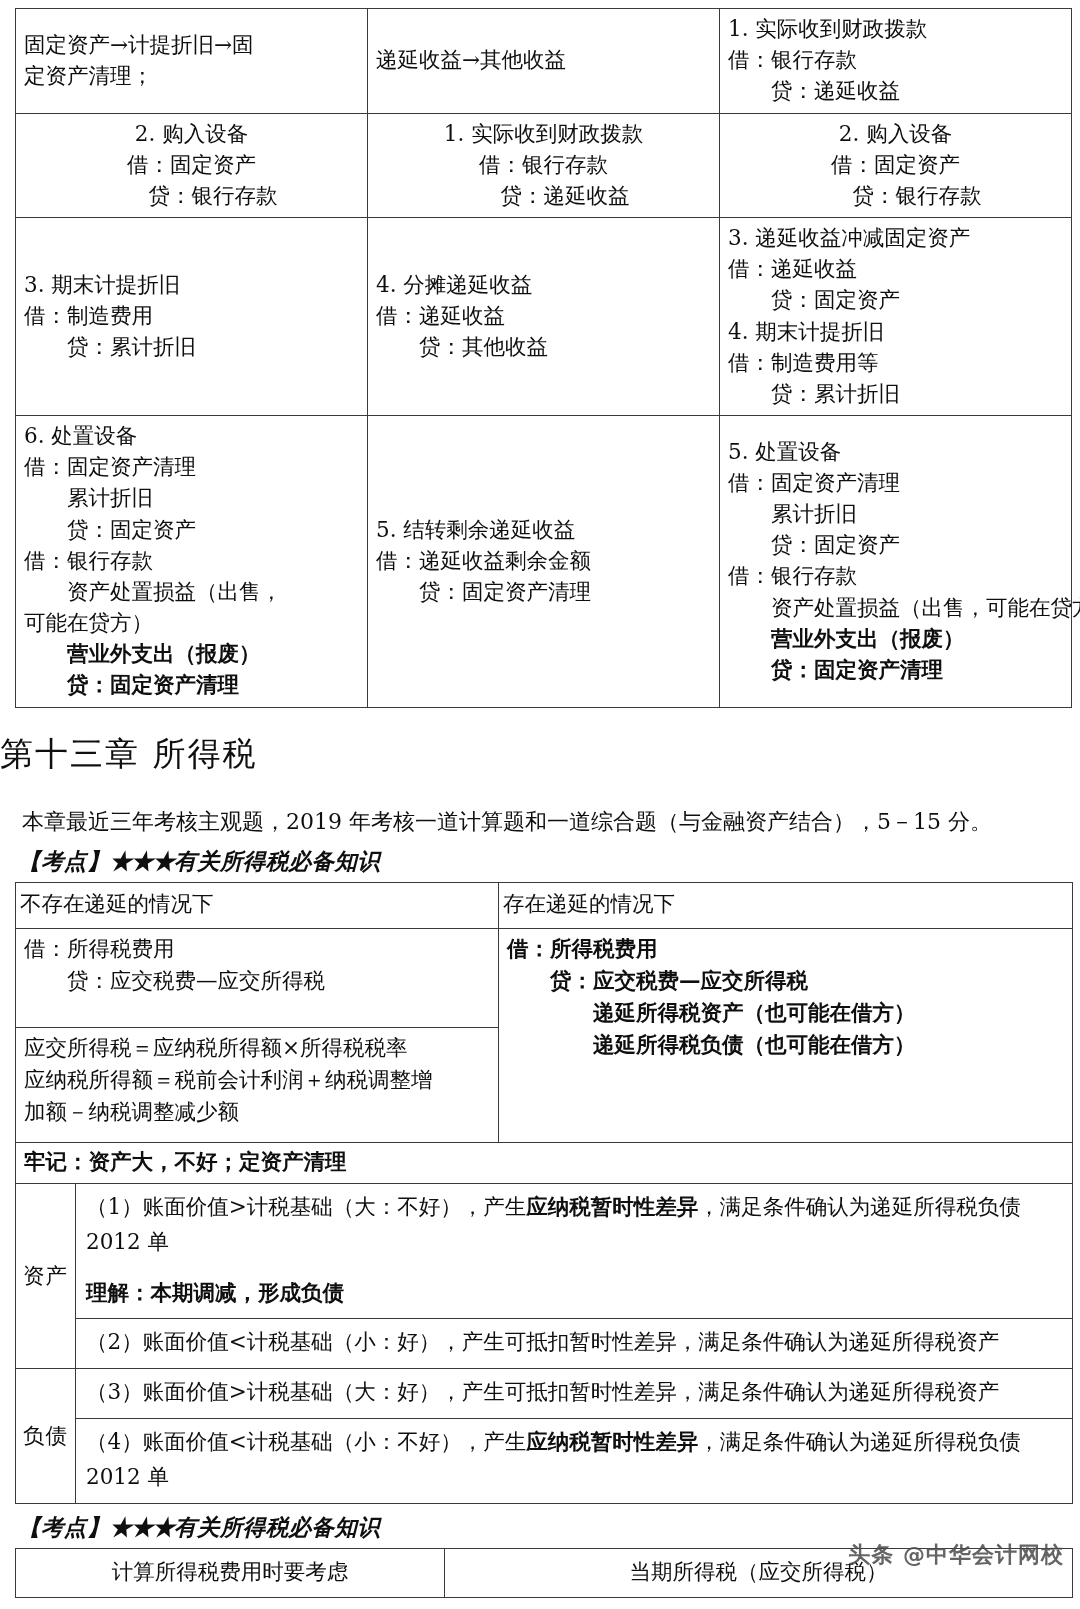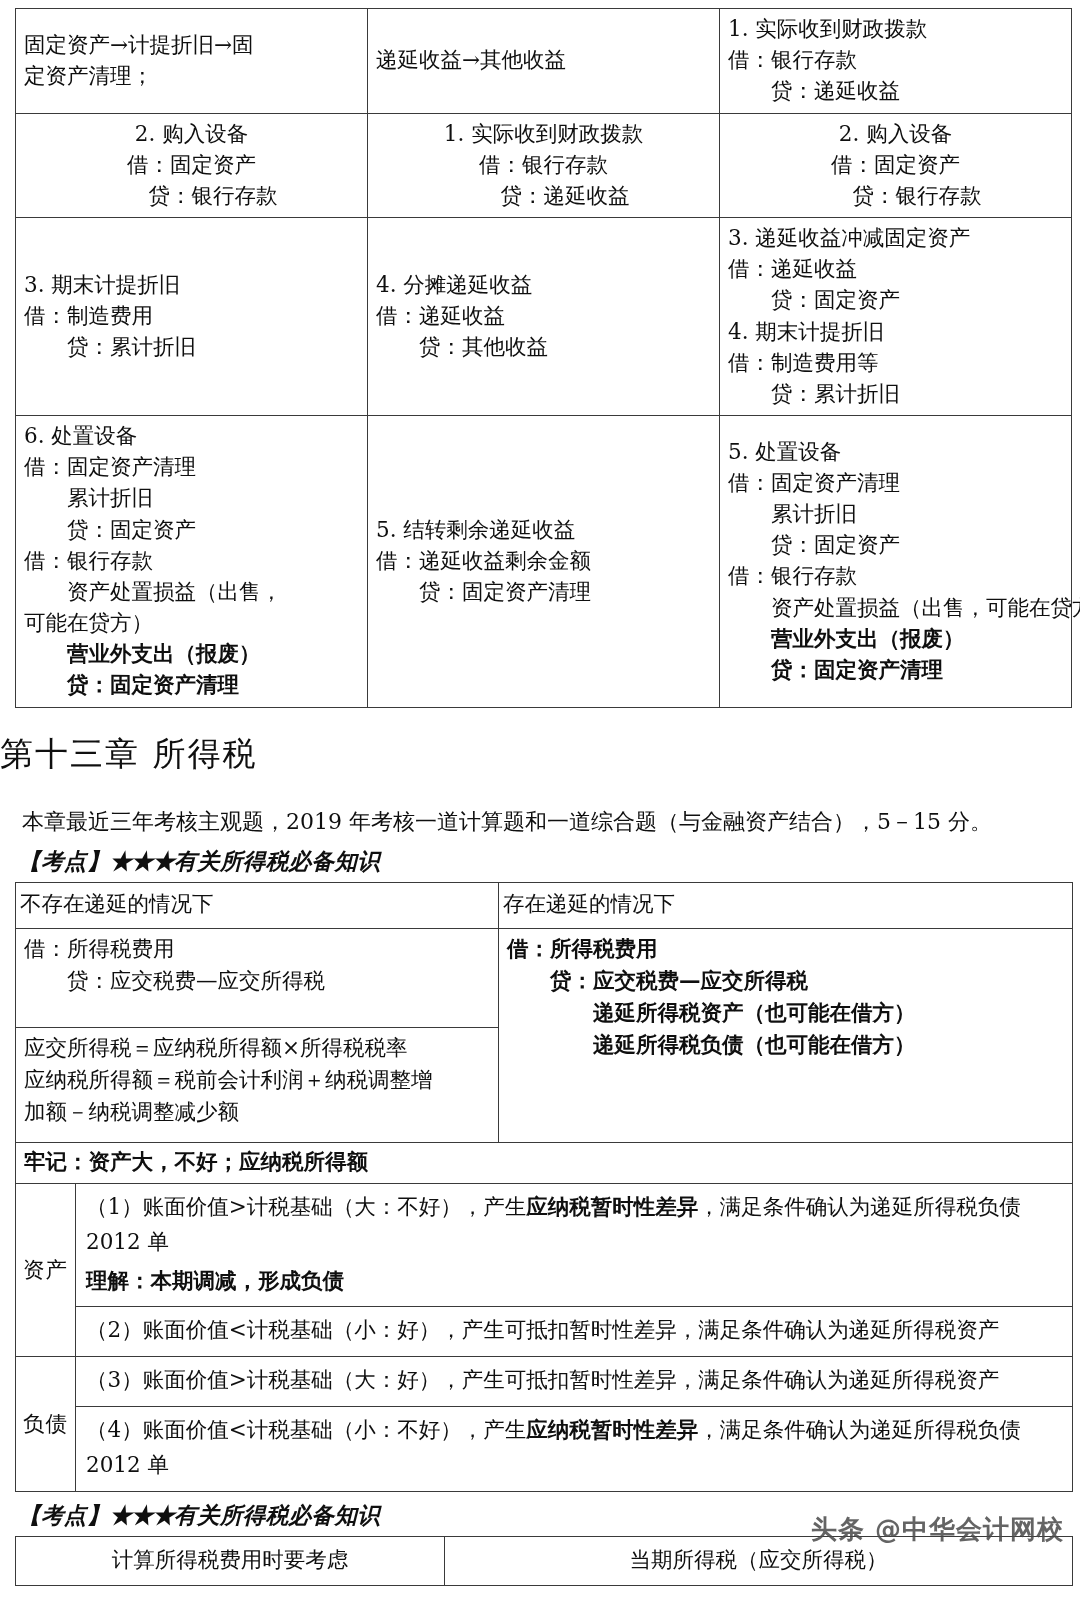--- a/index.html
+++ b/index.html
@@ -101,22 +101,22 @@
   #table-basis td {
     text-align: center;
     font-size: 21.5px;
     padding: 8px 6px 10px 6px;
   }
 
   
   .watermark {
     position: absolute;
     right: 16px;
-    bottom: 70px;
-    font-size: 26px;
+    bottom: 47px;
+    font-size: 22px;
     font-weight: bold;
     color: #4a4a4a;
     opacity: 0.85;
     letter-spacing: 1px;
     font-family: "DejaVu Sans", "Liberation Sans", sans-serif;
     white-space: nowrap;
     pointer-events: none;
     text-align: center;
   }
 </style>
@@ -250,31 +250,31 @@
     <tr>
       <td class="formula" colspan="2">
         <span class="ln">应交所得税＝应纳税所得额×所得税税率</span>
         <span class="ln">应纳税所得额＝税前会计利润＋纳税调整增</span>
         <span class="ln">加额－纳税调整减少额</span>
       </td>
     </tr>
 
     <tr>
       <td class="memo" colspan="3">
-        <span class="b">牢记：</span><span class="b">资产大，不好；应纳税所得额</span>
+        <span class="b">牢记：</span><span class="b">资产大，不好；定资产清理</span>
       </td>
     </tr>
 
     <tr>
       <td class="sidelbl" rowspan="2">
         <span>资产</span>
       </td>
       <td class="body" colspan="2">
         <span>（1）账面价值&gt;计税基础（大：不好），产生</span><span class="b">应纳税暂时性差异</span><span>，满足条件确认为递延所得税负债　2012 单</span>
-        <span class="ln b" style="margin-top:4px;"><span>理解：</span><span>本期调减，形成负债</span></span>
+        <span class="ln b" style="margin-top:16px;"><span>理解：</span><span>本期调减，形成负债</span></span>
       </td>
     </tr>
 
     <tr>
       <td class="body" colspan="2">
         <span>（2）账面价值&lt;计税基础（小：好），产生可抵扣暂时性差异，满足条件确认为递延所得税资产</span>
       </td>
     </tr>
 
     <tr>

